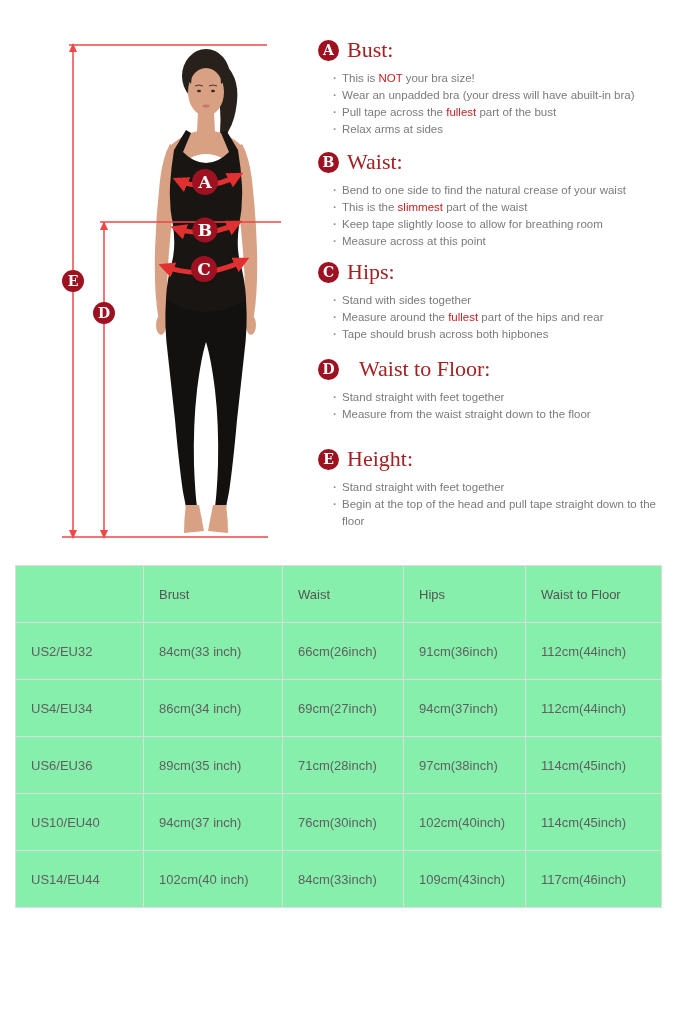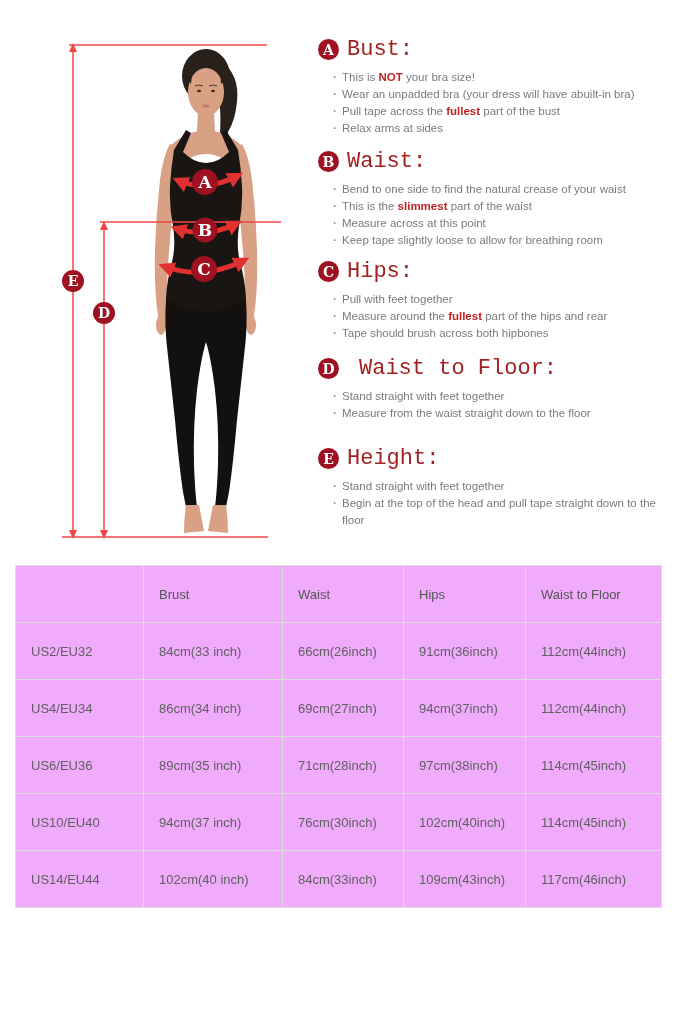--- a/index.html
+++ b/index.html
@@ -18,50 +18,50 @@
   .section { position:absolute; left:318px; width:352px; }
   .sec-head { display:flex; align-items:center; }
   .badge {
     width:21px; height:21px; border-radius:50%;
     background:#9e1120; color:#ffffff;
     font-family:"DejaVu Serif", serif; font-size:14px; font-weight:bold;
     display:flex; align-items:center; justify-content:center;
     flex:0 0 21px;
   }
   .sec-title {
-    font-family:Liberation Mono, monospace;
+    font-family:Liberation Serif, serif;
     font-size:22px; color:#a42121;
     margin-left:8px; white-space:nowrap;
   }
   .sec-title.indent-extra { margin-left:20px; }
   ul.bullets { list-style:none; margin:7px 0 0 0; padding:0 0 0 24px; }
   ul.bullets li {
     position:relative;
     font-size:11.5px; line-height:17px; color:#7b7b7b;
   }
   ul.bullets li::before {
     content:"\00B7";
     position:absolute; left:-9px; top:0;
     color:#8a8a8a; font-weight:bold;
   }
-  .em { color:#c32222; font-weight:bold; }
+  .em { color:#c32222; font-weight:normal; }
 
   
   table.size-table {
     position:absolute; left:15px; top:565px;
     width:646px;
     border-collapse:collapse; table-layout:fixed;
   }
   table.size-table th, table.size-table td {
     border:1px solid #dcdcdc;
     height:56px;
     padding:0 4px 0 15px;
     font-size:13px; font-weight:normal;
     color:#5f5f5f; text-align:left; vertical-align:middle;
-    background:#f0abfc;
+    background:#86efac;
   }
   table.size-table th { color:#555555; }
 </style>
 </head>
 <body>
 
 <div class="guide">
 
   <svg id="figure-svg" width="680" height="560" viewBox="0 0 680 560">
     <defs>
@@ -159,32 +159,32 @@
   </div>
 
   <div class="section" style="top:149px">
     <div class="sec-head">
       <span class="badge">B</span>
       <span class="sec-title">Waist:</span>
     </div>
     <ul class="bullets">
       <li><span>Bend to one side to find the natural crease of your waist</span><span class="em"></span><span></span></li>
       <li><span>This is the </span><span class="em">slimmest</span><span> part of the waist</span></li>
+      <li><span>Keep tape slightly loose to allow for breathing room</span><span class="em"></span><span></span></li>
       <li><span>Measure across at this point</span><span class="em"></span><span></span></li>
-      <li><span>Keep tape slightly loose to allow for breathing room</span><span class="em"></span><span></span></li>
     </ul>
   </div>
 
   <div class="section" style="top:259px">
     <div class="sec-head">
       <span class="badge">C</span>
       <span class="sec-title">Hips:</span>
     </div>
     <ul class="bullets">
-      <li><span>Pull with feet together</span><span class="em"></span><span></span></li>
+      <li><span>Stand with sides together</span><span class="em"></span><span></span></li>
       <li><span>Measure around the </span><span class="em">fullest</span><span> part of the hips and rear</span></li>
       <li><span>Tape should brush across both hipbones</span><span class="em"></span><span></span></li>
     </ul>
   </div>
 
   <div class="section" style="top:356px">
     <div class="sec-head">
       <span class="badge">D</span>
       <span class="sec-title indent-extra">Waist to Floor:</span>
     </div>

